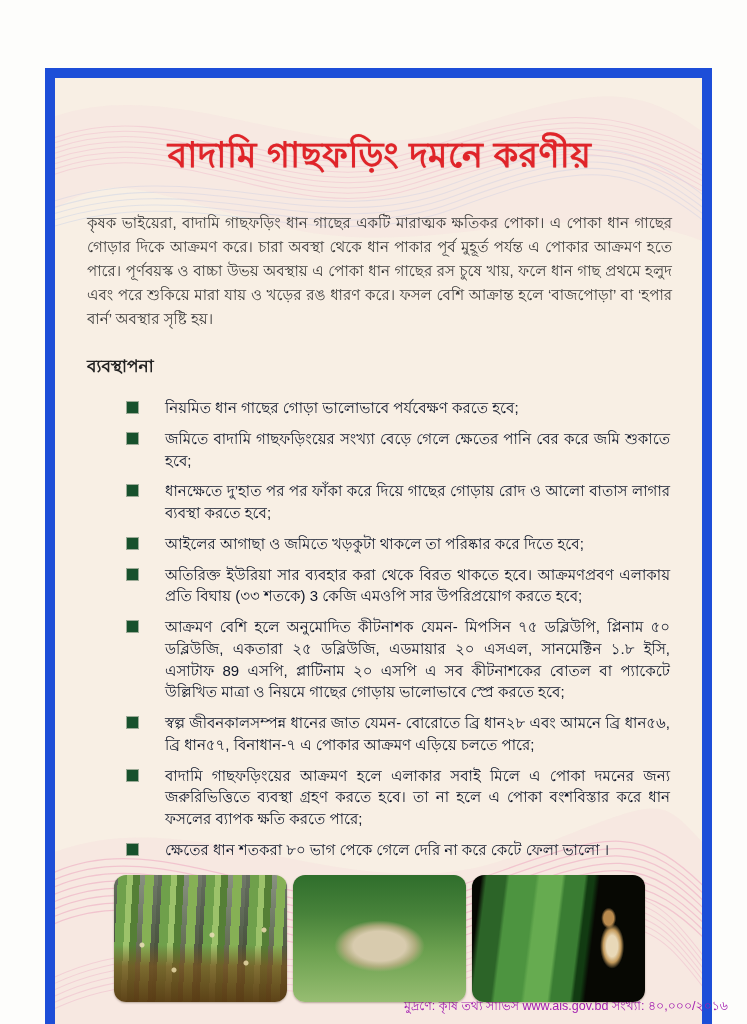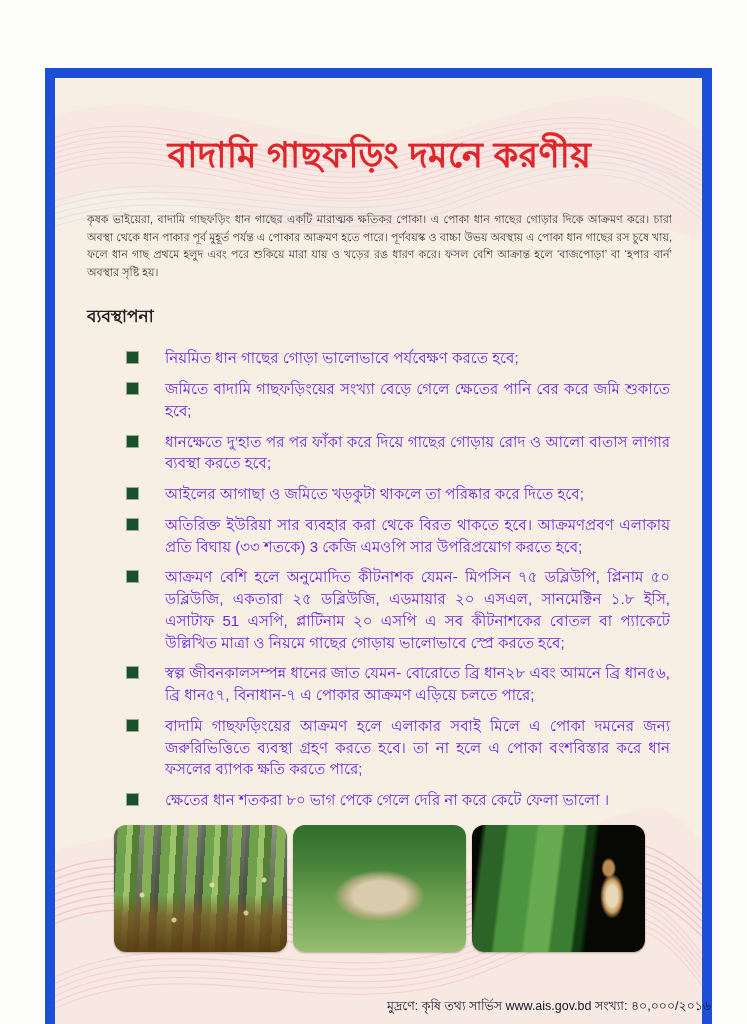--- a/index.html
+++ b/index.html
@@ -41,21 +41,21 @@
     font-weight: bold;
     letter-spacing: 0.5px;
     margin-top: 26px;
     margin-bottom: 24px;
     text-shadow: 0 0 1px rgba(170,20,20,0.35);
   }
 
   
   .intro {
     color: #3b3b3b;
-    font-size: 11px;
+    font-size: 15px;
     line-height: 1.6;
     text-align: justify;
   }
 
   
   .section-heading {
     margin-top: 22px;
     font-size: 17px;
     font-weight: bold;
     color: #232323;
@@ -64,21 +64,21 @@
   ul.manage {
     list-style: none;
     margin-top: 16px;
     margin-left: 38px;
     margin-right: 2px;
   }
   ul.manage li {
     position: relative;
     padding-left: 40px;
     margin-bottom: 9px;
-    color: #6d28d9;
+    color: #0f172a;
     font-size: 15px;
     line-height: 1.45;
     text-align: justify;
   }
   ul.manage li .sq {
     position: absolute;
     left: 2px; top: 5px;
     width: 11px; height: 11px;
     background: #17512c;
     box-shadow: 0 0 0 1px rgba(20,70,35,0.4);
@@ -126,23 +126,23 @@
       linear-gradient(97deg,
         #070803 0 5%, #2c6428 8% 18%, #4d9440 20% 34%,
         #66ab50 36% 48%, #3a7d33 50% 60%, #123b12 62% 65%,
         #070803 68% 100%);
   }
 
   
   .footer {
     position: absolute;
     top: 997px;
-    right: 36px;
+    right: 19px;
     font-size: 12.5px;
-    color: #0f172a;
+    color: #a21caf;
   }
 </style>
 </head>
 <body>
 
 <div class="page">
 
   <div class="frame">
 
     <svg class="watercolor" viewBox="0 0 647 902" preserveAspectRatio="none" aria-hidden="true">
@@ -198,21 +198,21 @@
       <p class="intro">কৃষক ভাইয়েরা, বাদামি গাছফড়িং ধান গাছের একটি মারাত্মক ক্ষতিকর পোকা। এ পোকা ধান গাছের গোড়ার দিকে আক্রমণ করে। চারা অবস্থা থেকে ধান পাকার পূর্ব মুহূর্ত পর্যন্ত এ পোকার আক্রমণ হতে পারে। পূর্ণবয়স্ক ও বাচ্চা উভয় অবস্থায় এ পোকা ধান গাছের রস চুষে খায়, ফলে ধান গাছ প্রথমে হলুদ এবং পরে শুকিয়ে মারা যায় ও খড়ের রঙ ধারণ করে। ফসল বেশি আক্রান্ত হলে ‘বাজপোড়া’ বা ‘হপার বার্ন’ অবস্থার সৃষ্টি হয়।</p>
 
       <h2 class="section-heading">ব্যবস্থাপনা</h2>
 
       <ul class="manage">
         <li><span class="sq"></span><span>নিয়মিত ধান গাছের গোড়া ভালোভাবে পর্যবেক্ষণ করতে হবে;</span></li>
         <li><span class="sq"></span><span>জমিতে বাদামি গাছফড়িংয়ের সংখ্যা বেড়ে গেলে ক্ষেতের পানি বের করে জমি শুকাতে হবে;</span></li>
         <li><span class="sq"></span><span>ধানক্ষেতে দু’হাত পর পর ফাঁকা করে দিয়ে গাছের গোড়ায় রোদ ও আলো বাতাস লাগার ব্যবস্থা করতে হবে;</span></li>
         <li><span class="sq"></span><span>আইলের আগাছা ও জমিতে খড়কুটা থাকলে তা পরিষ্কার করে দিতে হবে;</span></li>
         <li><span class="sq"></span><span>অতিরিক্ত ইউরিয়া সার ব্যবহার করা থেকে বিরত থাকতে হবে। আক্রমণপ্রবণ এলাকায় প্রতি বিঘায় (৩৩ শতকে) 3 কেজি এমওপি সার উপরিপ্রয়োগ করতে হবে;</span></li>
-        <li><span class="sq"></span><span>আক্রমণ বেশি হলে অনুমোদিত কীটনাশক যেমন- মিপসিন ৭৫ ডব্লিউপি, প্লিনাম ৫০ ডব্লিউজি, একতারা ২৫ ডব্লিউজি, এডমায়ার ২০ এসএল, সানমেক্টিন ১.৮ ইসি, এসাটাফ 51 এসপি, প্লাটিনাম ২০ এসপি এ সব কীটনাশকের বোতল বা প্যাকেটে উল্লিখিত মাত্রা ও নিয়মে গাছের গোড়ায় ভালোভাবে স্প্রে করতে হবে;</span></li>
+        <li><span class="sq"></span><span>আক্রমণ বেশি হলে অনুমোদিত কীটনাশক যেমন- মিপসিন ৭৫ ডব্লিউপি, প্লিনাম ৫০ ডব্লিউজি, একতারা ২৫ ডব্লিউজি, এডমায়ার ২০ এসএল, সানমেক্টিন ১.৮ ইসি, এসাটাফ 89 এসপি, প্লাটিনাম ২০ এসপি এ সব কীটনাশকের বোতল বা প্যাকেটে উল্লিখিত মাত্রা ও নিয়মে গাছের গোড়ায় ভালোভাবে স্প্রে করতে হবে;</span></li>
         <li><span class="sq"></span><span>স্বল্প জীবনকালসম্পন্ন ধানের জাত যেমন- বোরোতে ব্রি ধান২৮ এবং আমনে ব্রি ধান৫৬, ব্রি ধান৫৭, বিনাধান-৭ এ পোকার আক্রমণ এড়িয়ে চলতে পারে;</span></li>
         <li><span class="sq"></span><span>বাদামি গাছফড়িংয়ের আক্রমণ হলে এলাকার সবাই মিলে এ পোকা দমনের জন্য জরুরিভিত্তিতে ব্যবস্থা গ্রহণ করতে হবে। তা না হলে এ পোকা বংশবিস্তার করে ধান ফসলের ব্যাপক ক্ষতি করতে পারে;</span></li>
         <li><span class="sq"></span><span>ক্ষেতের ধান শতকরা ৮০ ভাগ পেকে গেলে দেরি না করে কেটে ফেলা ভালো ।</span></li>
       </ul>
 
       <div class="photo-row">
         <div class="photo photo-stems"></div>
         <div class="photo photo-field"></div>
         <div class="photo photo-hopper"></div>
       </div>

